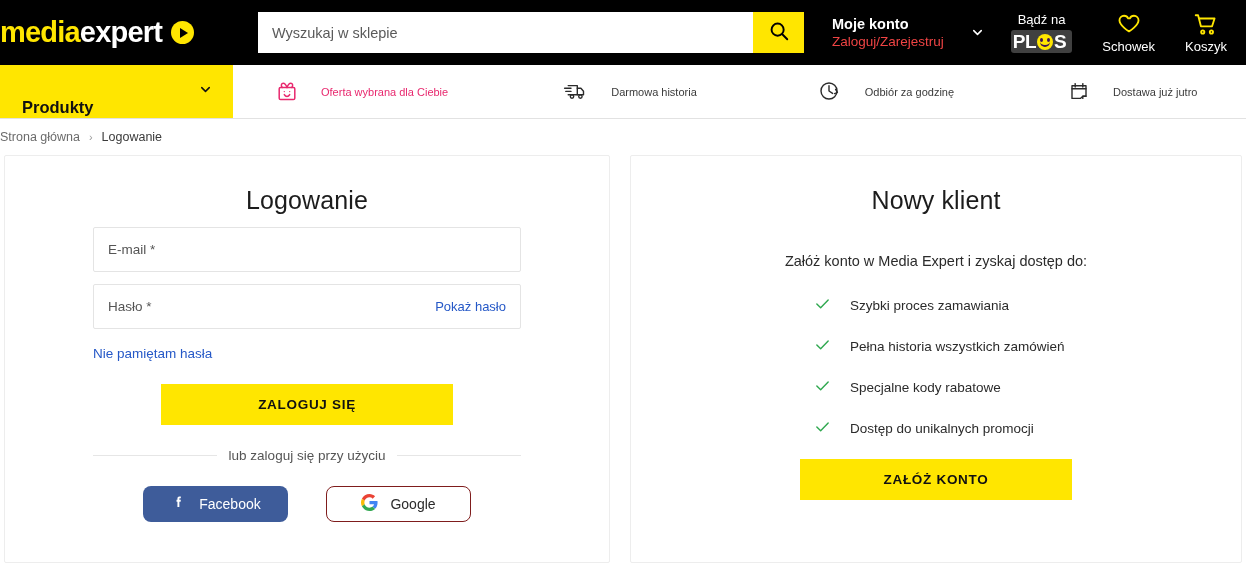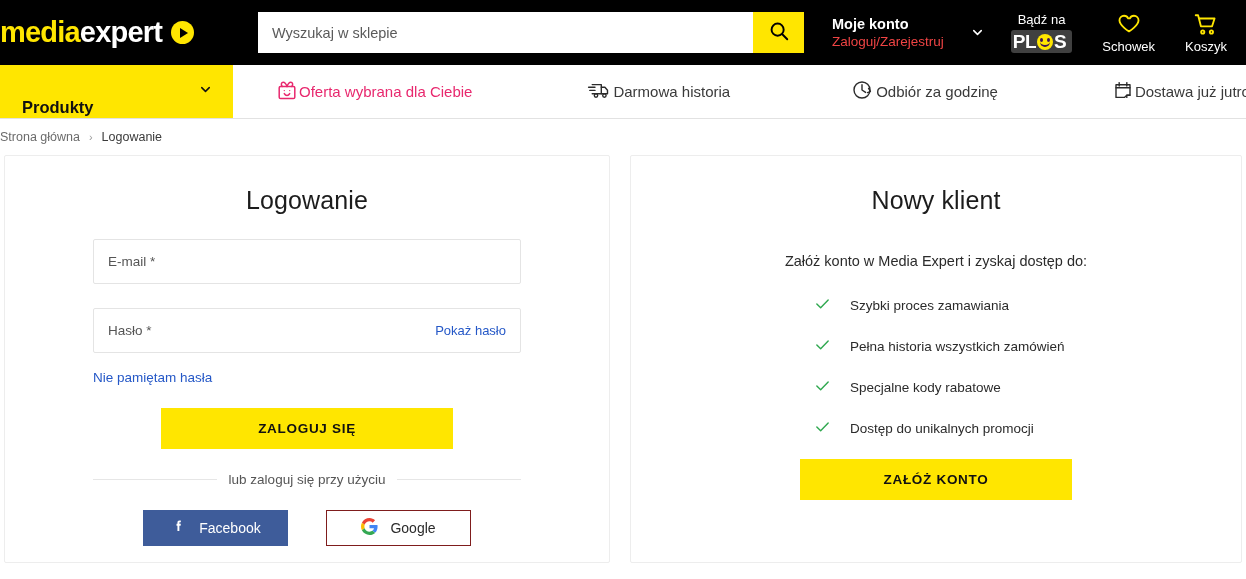--- a/index.html
+++ b/index.html
@@ -165,22 +165,22 @@
   }
   .produkty-label { font-size: 16.5px; font-weight: 700; color: #111; margin-top: 31px; }
   .navitems {
     flex: 1;
     display: flex;
     align-items: center;
   }
   .navitem {
     display: flex;
     align-items: center;
-    gap: 0;
-    font-size: 15px;
+    gap: 22px;
+    font-size: 11px;
     color: #3a3a3a;
     cursor: pointer;
     white-space: nowrap;
   }
   .navitem.promo { color: #E8286E; }
   .ni1 { margin-left: 42px; }
   .ni2 { margin-left: 115px; }
   .ni3 { margin-left: 120px; }
   .ni4 { margin-left: 113px; }
 
@@ -215,21 +215,21 @@
 
   .card-title {
     text-align: center;
     font-size: 25px;
     font-weight: 400;
     color: #1c1c1c;
     letter-spacing: 0.1px;
   }
 
   .field {
-    margin-top: 24px;
+    margin-top: 12px;
     height: 45px;
     border: 1px solid #e4e4e4;
     border-radius: 2px;
     display: flex;
     align-items: center;
     padding: 0 14px;
     cursor: text;
   }
   .field-label { font-size: 13.5px; color: #555; flex: 1; }
   .field-action { font-size: 13px; color: #2558C7; cursor: pointer; }
@@ -283,21 +283,21 @@
   }
   .social-btn {
     width: 145px;
     height: 36px;
     display: flex;
     align-items: center;
     justify-content: center;
     gap: 12px;
     font-size: 14px;
     cursor: pointer;
-    border-radius: 0;
+    border-radius: 8px;
   }
   .fb { background: #3E5C9A; color: #fff; border: none; }
   .gg { background: #fff; color: #2b2b2b; border: 1px solid #7f1d1d; }
 
   .subtitle {
     text-align: center;
     font-size: 14.5px;
     color: #2b2b2b;
     margin-top: 38px;
   }

